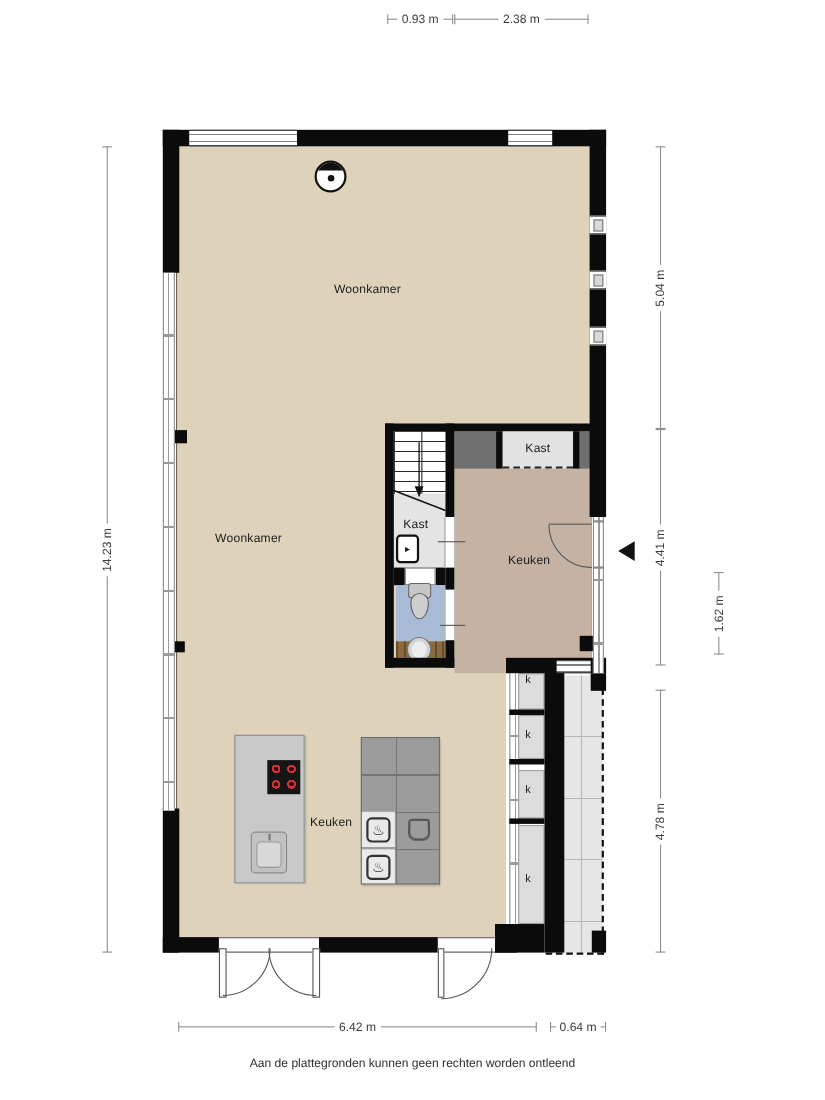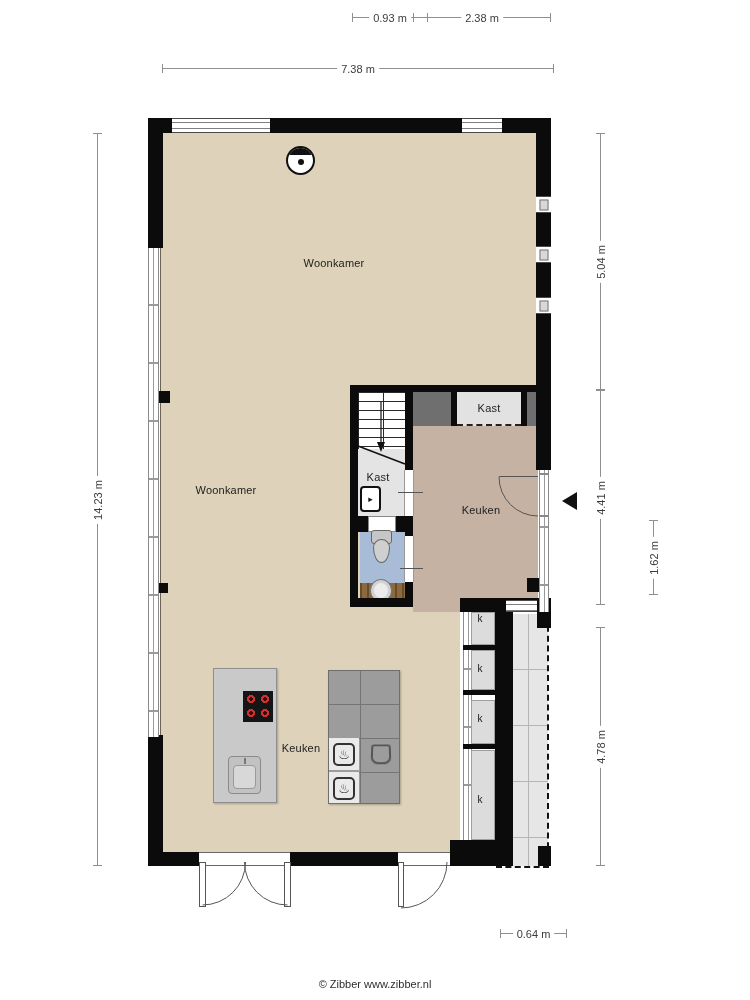--- a/index.html
+++ b/index.html
@@ -66,21 +66,21 @@
   
   .tile{position:absolute;background:#e6e6e6;
     background-image:linear-gradient(to right,transparent 0 15px,#b5b5b5 15px 16px,transparent 16px),
       repeating-linear-gradient(to bottom,transparent 0 55px,#b5b5b5 55px 56px);}
   .dash-r{position:absolute;border-right:2px dashed #111;}
   .dash-b{position:absolute;border-bottom:2px dashed #111;}
   .kcell{position:absolute;background:#dcdcdc;border:1px solid #9f9f9f;box-sizing:border-box;}
   .boiler{position:absolute;background:#fff;border:2px solid #111;border-radius:4px;box-sizing:border-box;
     display:flex;align-items:center;justify-content:center;font-size:9px;color:#111;}
   
-  .hdim,.vdim{position:absolute;padding-left:16px;}
+  .hdim,.vdim{position:absolute;}
   .hdim .line{position:absolute;left:0;right:0;top:6px;height:1px;background:#8f8f8f;}
   .hdim .t1,.hdim .t2{position:absolute;top:2px;width:1px;height:9px;background:#8f8f8f;}
   .hdim .t1{left:0;} .hdim .t2{right:0;}
   .hdim .dlabel{position:absolute;left:50%;top:7px;transform:translate(-50%,-50%);
     background:#fff;padding:0 4px;font-size:11px;color:#3c3c3c;white-space:nowrap;}
   .vdim .line{position:absolute;top:0;bottom:0;left:6px;width:1px;background:#8f8f8f;}
   .vdim .t1,.vdim .t2{position:absolute;left:2px;height:1px;width:9px;background:#8f8f8f;}
   .vdim .t1{top:0;} .vdim .t2{bottom:0;}
   .vdim .dlabel{position:absolute;left:7px;top:50%;transform:translate(-50%,-50%) rotate(-90deg);
     background:#fff;padding:0 4px;font-size:11px;color:#3c3c3c;white-space:nowrap;}
@@ -213,26 +213,20 @@
       <div class="t1"></div>
       <div class="t2"></div>
     <span class="dlabel">0.93 m</span>
   </div>
   <div class="hdim" style="left:413px;top:11px;width:122px;height:13px;">
     <div class="line"></div>
       <div class="t1"></div>
       <div class="t2"></div>
     <span class="dlabel">2.38 m</span>
   </div>
-  <div class="hdim" style="left:162px;top:62px;width:376px;height:13px;">
-    <div class="line"></div>
-      <div class="t1"></div>
-      <div class="t2"></div>
-    <span class="dlabel">7.38 m</span>
-  </div>
   <div class="vdim" style="left:91px;top:133px;width:13px;height:733px;">
     <div class="line"></div>
       <div class="t1"></div>
       <div class="t2"></div>
     <span class="dlabel">14.23 m</span>
   </div>
   <div class="vdim" style="left:594px;top:133px;width:13px;height:257px;">
     <div class="line"></div>
       <div class="t1"></div>
       <div class="t2"></div>
@@ -249,22 +243,28 @@
       <div class="t1"></div>
       <div class="t2"></div>
     <span class="dlabel">1.62 m</span>
   </div>
   <div class="vdim" style="left:594px;top:627px;width:13px;height:239px;">
     <div class="line"></div>
       <div class="t1"></div>
       <div class="t2"></div>
     <span class="dlabel">4.78 m</span>
   </div>
+  <div class="hdim" style="left:162px;top:927px;width:326px;height:13px;">
+    <div class="line"></div>
+      <div class="t1"></div>
+      <div class="t2"></div>
+    <span class="dlabel">6.42 m</span>
+  </div>
   <div class="hdim" style="left:500px;top:927px;width:51px;height:13px;">
     <div class="line"></div>
       <div class="t1"></div>
       <div class="t2"></div>
     <span class="dlabel">0.64 m</span>
   </div>
 
-  <div class="footer" style="top:978px;">© Zibber www.zibber.nl</div>
+  <div class="footer" style="top:961px;">Aan de plattegronden kunnen geen rechten worden ontleend</div>
 
 </div>
 
 </body></html>

